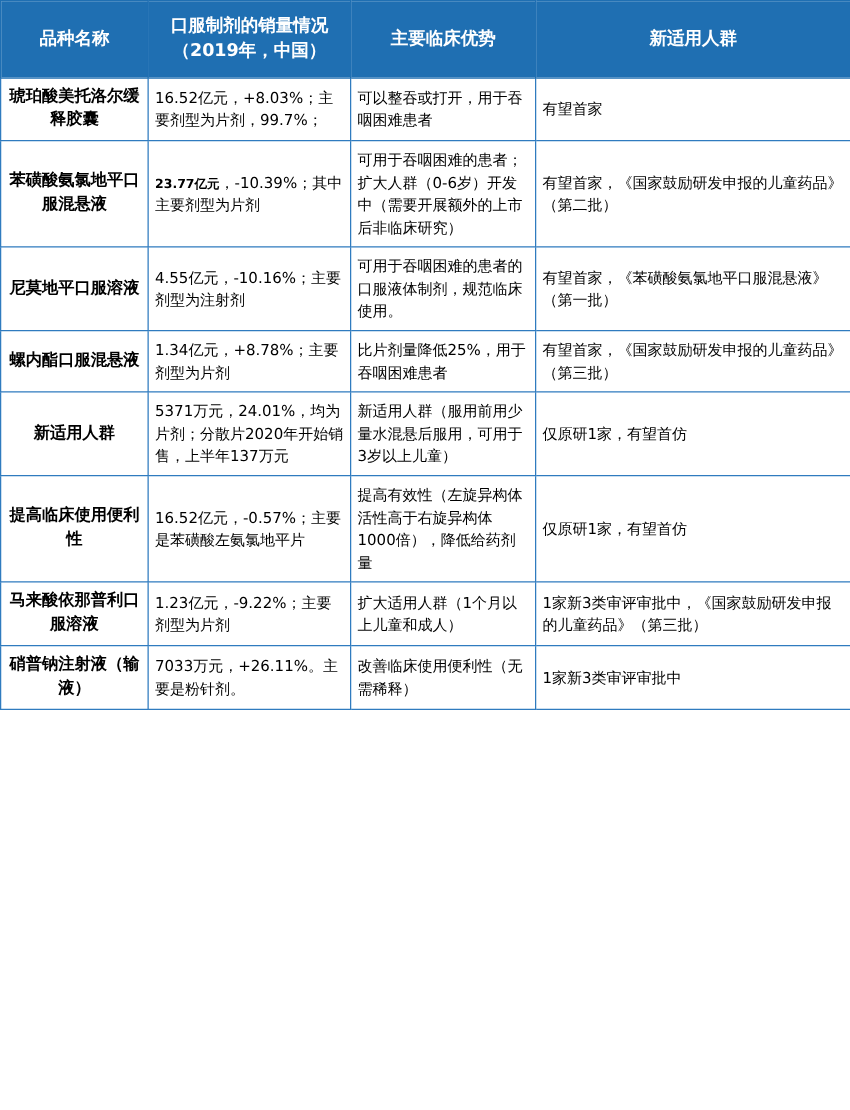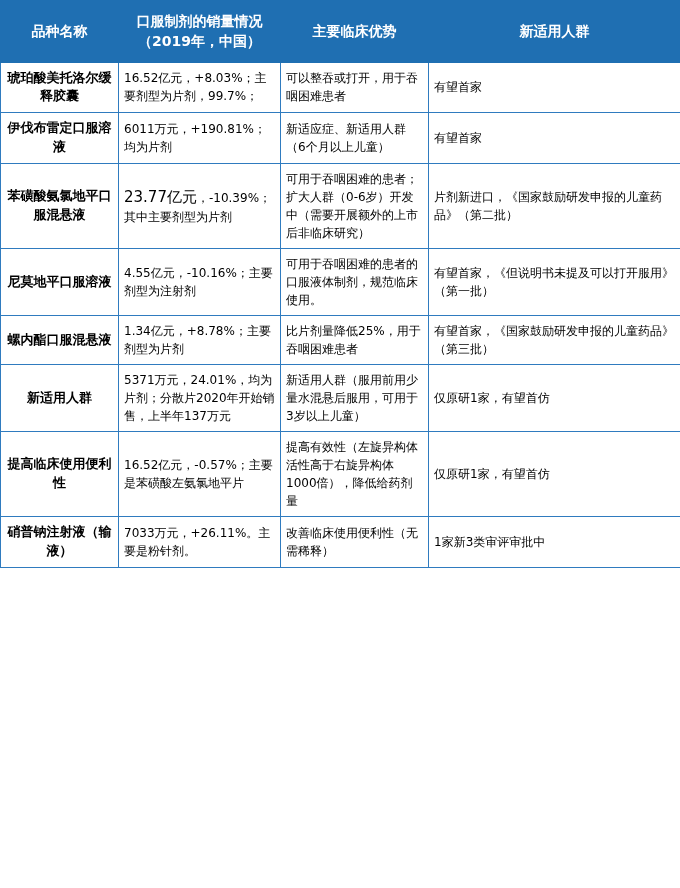--- a/index.html
+++ b/index.html
@@ -50,22 +50,22 @@
     font-size: 13px;
     line-height: 1.45;
     margin-top: 38px;
   }
   tbody td.sales,
   tbody td.adv,
   tbody td.sugg {
     text-align: left;
   }
   .hl {
-    font-weight: normal;
-    font-size: 15px;
+    font-weight: bold;
+    font-size: 10px;
   }
 </style>
 </head>
 <body>
 
 <div class="table-wrap">
   <table class="pharma-table">
     <colgroup>
       <col class="c0">
       <col class="c1">
@@ -90,56 +90,56 @@
       </tr>
     </thead>
     <tbody>
       <tr>
         <td class="name">琥珀酸美托洛尔缓释胶囊</td>
         <td class="sales">16.52亿元，+8.03%；主要剂型为片剂，99.7%；</td>
         <td class="adv">可以整吞或打开，用于吞咽困难患者</td>
         <td class="sugg">有望首家</td>
       </tr>
       <tr>
-        <td class="name">伊伐布雷定口服溶液</td>
-        <td class="sales">6011万元，+190.81%；均为片剂</td>
-        <td class="adv">新适应症、新适用人群（6个月以上儿童）</td>
-        <td class="sugg">有望首家</td>
-      </tr>
-      <tr>
         <td class="name">苯磺酸氨氯地平口服混悬液</td>
         <td class="sales"><span class="hl">23.77亿元</span><span>，-10.39%；其中主要剂型为片剂</span></td>
         <td class="adv">可用于吞咽困难的患者；扩大人群（0-6岁）开发中（需要开展额外的上市后非临床研究）</td>
-        <td class="sugg">片剂新进口，《国家鼓励研发申报的儿童药品》（第二批）</td>
+        <td class="sugg">有望首家，《国家鼓励研发申报的儿童药品》（第二批）</td>
       </tr>
       <tr>
         <td class="name">尼莫地平口服溶液</td>
         <td class="sales">4.55亿元，-10.16%；主要剂型为注射剂</td>
         <td class="adv">可用于吞咽困难的患者的口服液体制剂，规范临床使用。</td>
-        <td class="sugg">有望首家，《但说明书未提及可以打开服用》（第一批）</td>
+        <td class="sugg">有望首家，《苯磺酸氨氯地平口服混悬液》（第一批）</td>
       </tr>
       <tr>
         <td class="name">螺内酯口服混悬液</td>
         <td class="sales">1.34亿元，+8.78%；主要剂型为片剂</td>
         <td class="adv">比片剂量降低25%，用于吞咽困难患者</td>
         <td class="sugg">有望首家，《国家鼓励研发申报的儿童药品》（第三批）</td>
       </tr>
       <tr>
         <td class="name">新适用人群</td>
         <td class="sales">5371万元，24.01%，均为片剂；分散片2020年开始销售，上半年137万元</td>
         <td class="adv">新适用人群（服用前用少量水混悬后服用，可用于3岁以上儿童）</td>
         <td class="sugg">仅原研1家，有望首仿</td>
       </tr>
       <tr>
         <td class="name">提高临床使用便利性</td>
         <td class="sales">16.52亿元，-0.57%；主要是苯磺酸左氨氯地平片</td>
         <td class="adv">提高有效性（左旋异构体活性高于右旋异构体1000倍），降低给药剂量</td>
         <td class="sugg">仅原研1家，有望首仿</td>
       </tr>
       <tr>
+        <td class="name">马来酸依那普利口服溶液</td>
+        <td class="sales">1.23亿元，-9.22%；主要剂型为片剂</td>
+        <td class="adv">扩大适用人群（1个月以上儿童和成人）</td>
+        <td class="sugg">1家新3类审评审批中，《国家鼓励研发申报的儿童药品》（第三批）</td>
+      </tr>
+      <tr>
         <td class="name">硝普钠注射液（输液）</td>
         <td class="sales">7033万元，+26.11%。主要是粉针剂。</td>
         <td class="adv">改善临床使用便利性（无需稀释）</td>
         <td class="sugg">1家新3类审评审批中</td>
       </tr>
     </tbody>
   </table>
 </div>
 
 </body></html>

